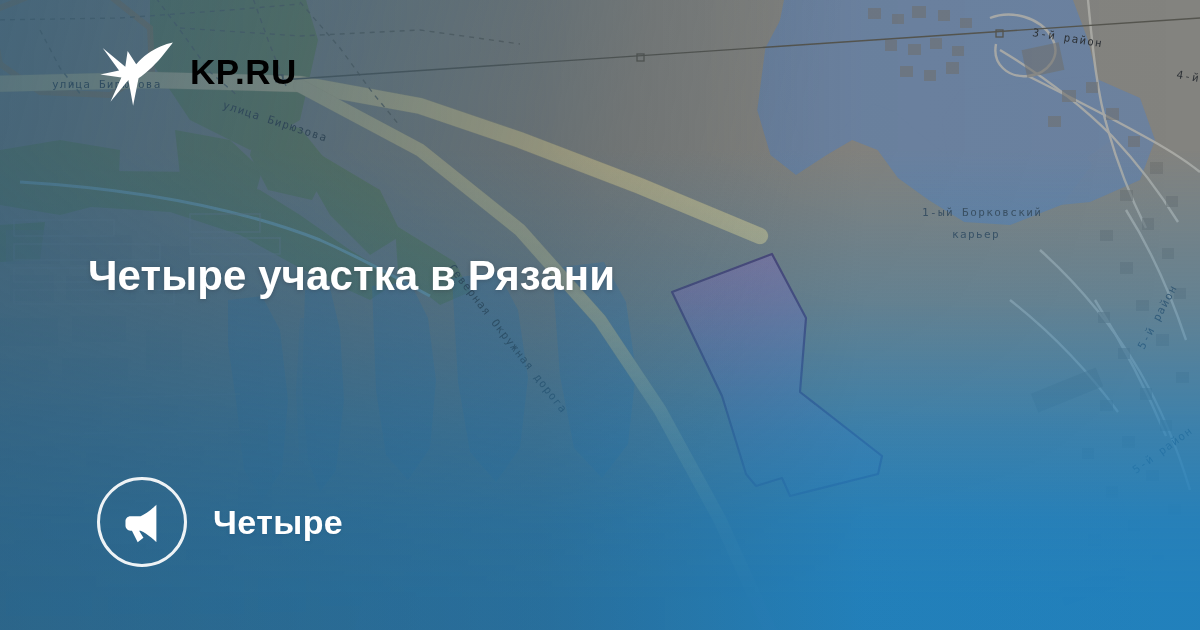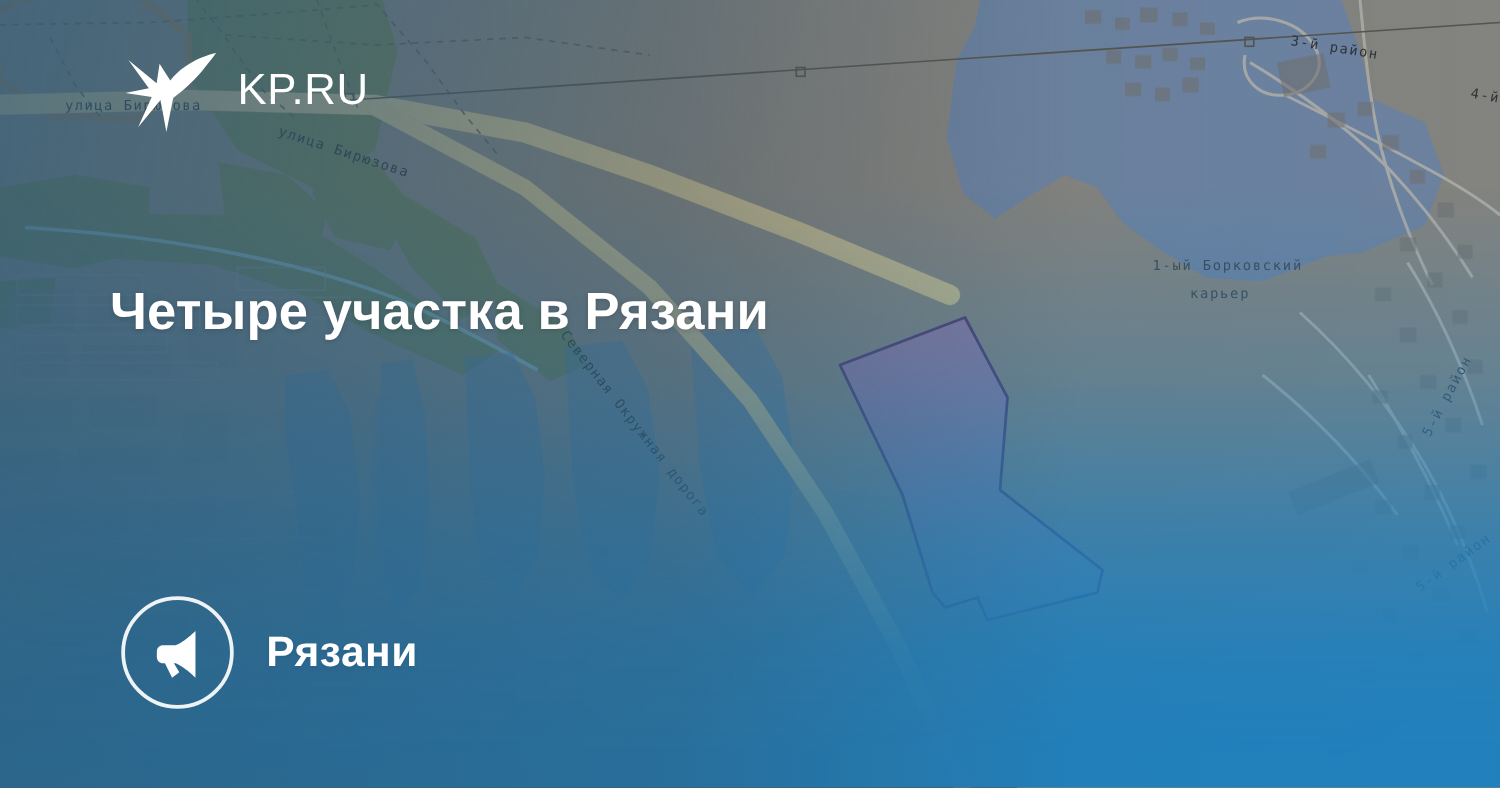--- a/index.html
+++ b/index.html
@@ -54,36 +54,36 @@
   }
 
   
   .logo{
     position:absolute;left:98px;top:34px;
     display:flex;align-items:center;gap:14px;
     z-index:6;
   }
   .logo-bird{width:78px;height:78px;display:block;flex:none;margin-top:-4px;}
   .logo-text{
-    color:#ffffff;font-size:35px;font-weight:normal;letter-spacing:0.5px;
+    color:#000000;font-size:35px;font-weight:bold;letter-spacing:0.5px;
     line-height:1;white-space:nowrap;
   }
 
   
   .headline{
     position:absolute;left:88px;top:192px;width:700px;
     z-index:6;
     color:#fff;
     font-size:42px;
     font-weight:bold;
     line-height:57px;
     letter-spacing:0.1px;
     text-shadow:0 1px 4px rgba(40,40,45,0.28);
   }
-  .headline-line{display:block;white-space:nowrap;}
+  .headline-line{display:block;white-space:nowrap;margin-top:27px;}
 
   
   .badge{
     position:absolute;left:97px;top:477px;
     display:flex;align-items:center;gap:26px;
     z-index:6;
   }
   .badge-circle{
     width:90px;height:90px;border-radius:50%;
     border:3px solid rgba(255,255,255,0.92);
@@ -339,16 +339,16 @@
   </h1>
 
   <div class="badge">
     <div class="badge-circle">
       <svg class="badge-icon" viewBox="0 0 64 64" xmlns="http://www.w3.org/2000/svg">
         <path fill="#ffffff" d="M52,8 C52,8 40,20 30,24 L16,24 C12,24 9,27 9,31 L9,37
                  C9,41 12,44 16,44 L18,44 L26,60 L34,54 L28,44 L30,44
                  C40,48 52,60 52,60 Z"></path>
       </svg>
     </div>
-    <div class="badge-label">Рязани</div>
+    <div class="badge-label">Четыре</div>
   </div>
 
 </div>
 
 </body></html>

